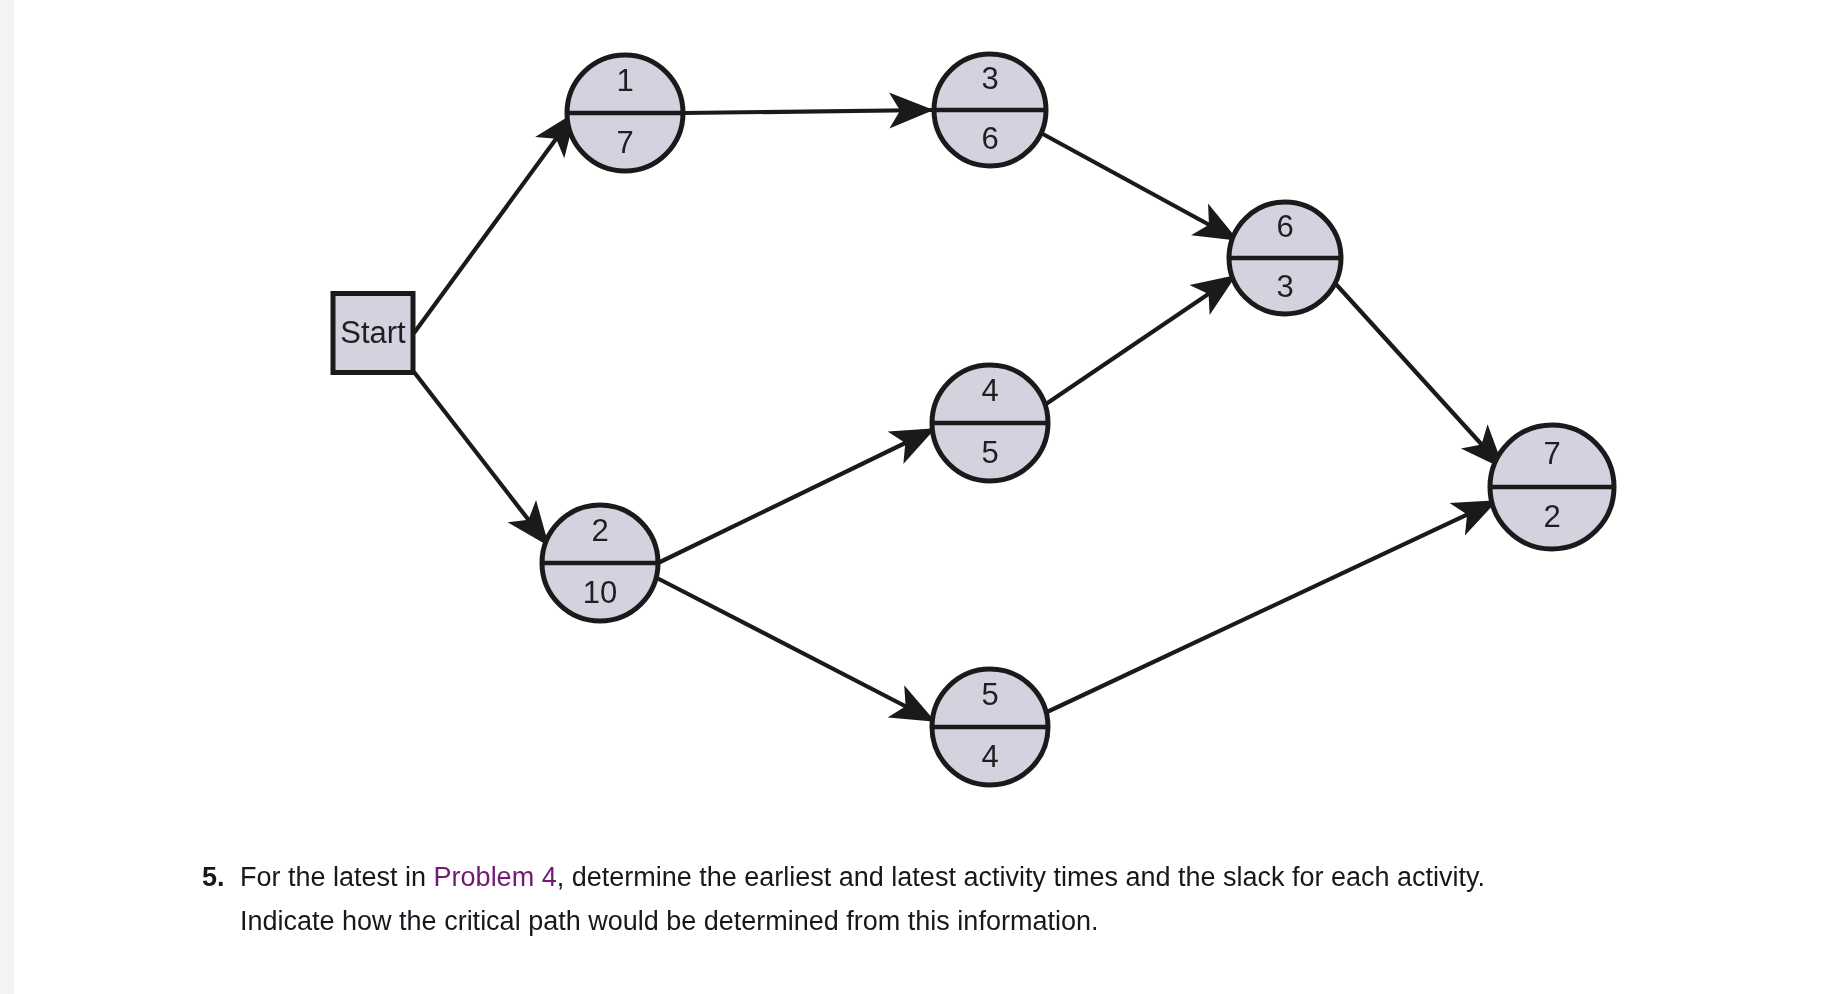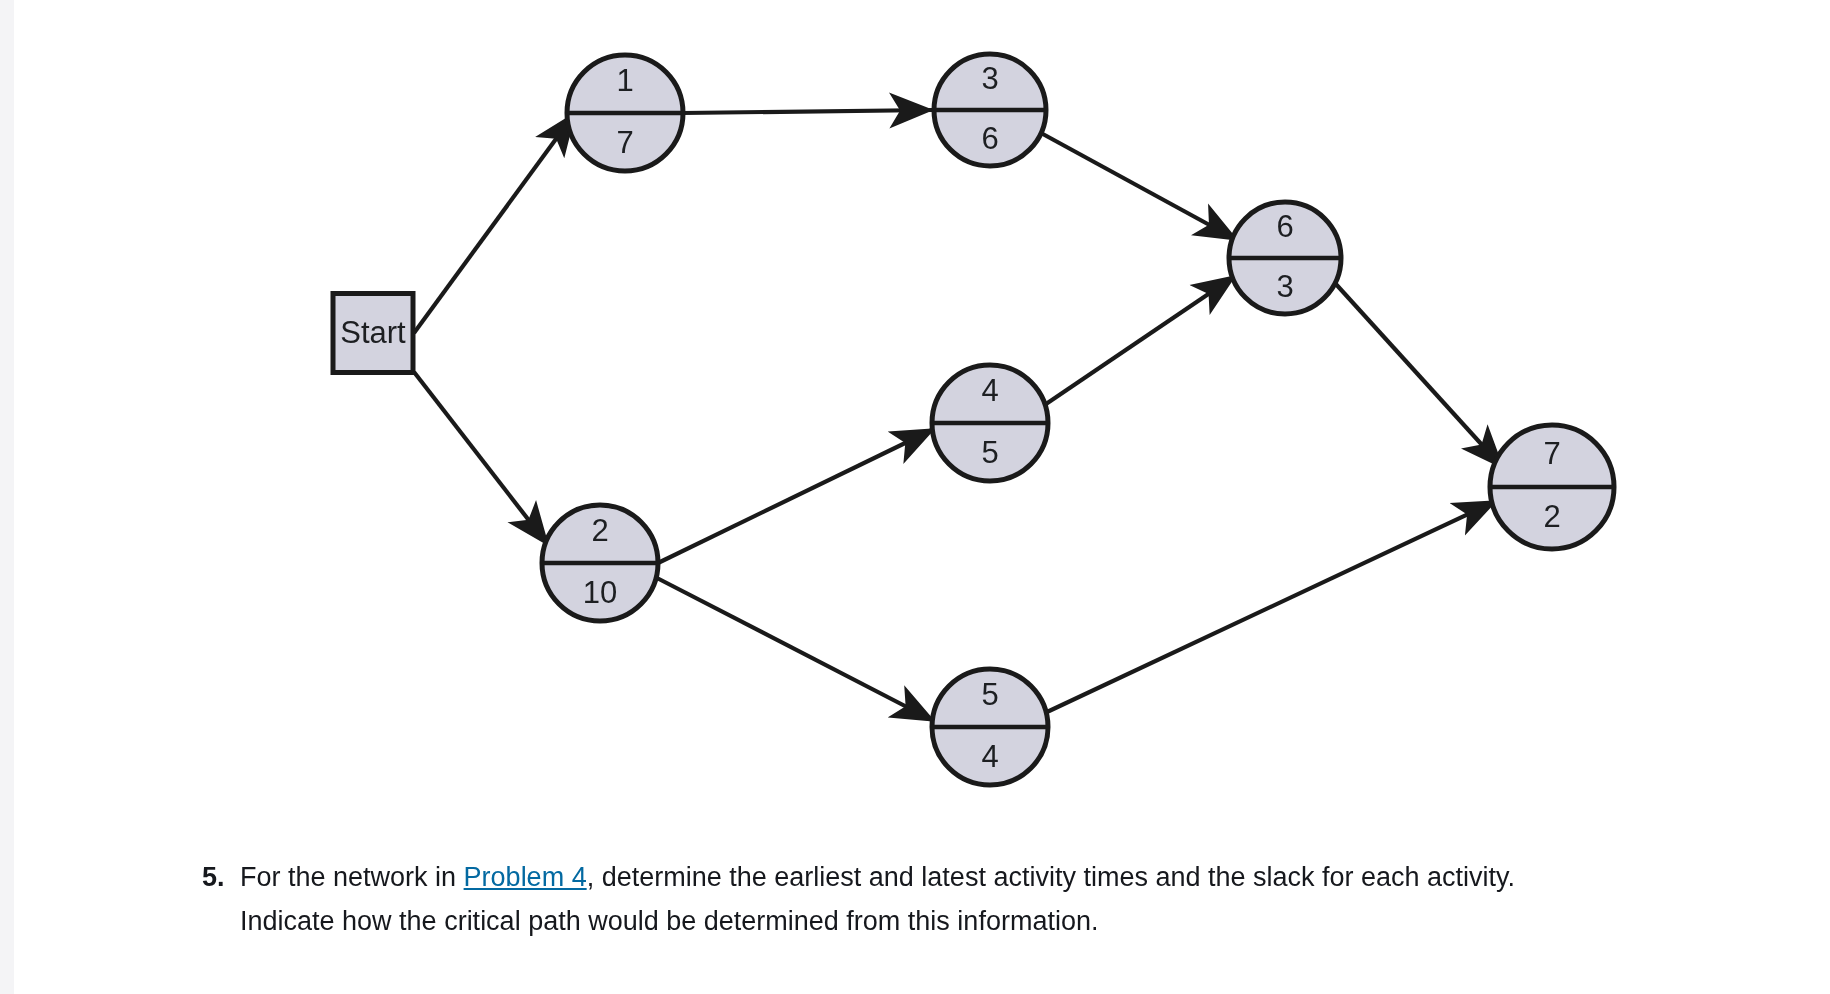--- a/index.html
+++ b/index.html
@@ -43,22 +43,21 @@
     color: #16181d;
     font-family: "Liberation Sans", sans-serif;
   }
   .q-num {
     font-weight: bold;
     position: absolute;
     left: -38px;
     top: 0;
   }
   .q-link {
-    color: #0369a1;
-    text-decoration: underline;
+    color: #701a75;
     cursor: pointer;
   }
   .node-label {
     font-family: "Liberation Sans", sans-serif;
     font-size: 31px;
     fill: #1d1f22;
     text-anchor: middle;
     dominant-baseline: middle;
   }
   .startbox-label {
@@ -144,16 +143,16 @@
 
     <g>
       <circle cx="1552" cy="487" r="62" fill="#d3d3df" stroke="#1a1a1a" stroke-width="5"></circle>
       <line x1="1490" y1="487" x2="1614" y2="487" stroke="#1a1a1a" stroke-width="4.5"></line>
       <text class="node-label" x="1552" y="456">7</text>
       <text class="node-label" x="1552" y="519">2</text>
     </g>
   </svg>
 
   <div id="question-block">
-    <span class="q-num">5.</span><span>For the network in </span><a class="q-link">Problem 4</a><span>, determine the earliest and latest activity times and the slack for each activity. Indicate how the critical path would be determined from this information.</span>
+    <span class="q-num">5.</span><span>For the latest in </span><a class="q-link">Problem 4</a><span>, determine the earliest and latest activity times and the slack for each activity. Indicate how the critical path would be determined from this information.</span>
   </div>
 
 </div>
 
 </body></html>

